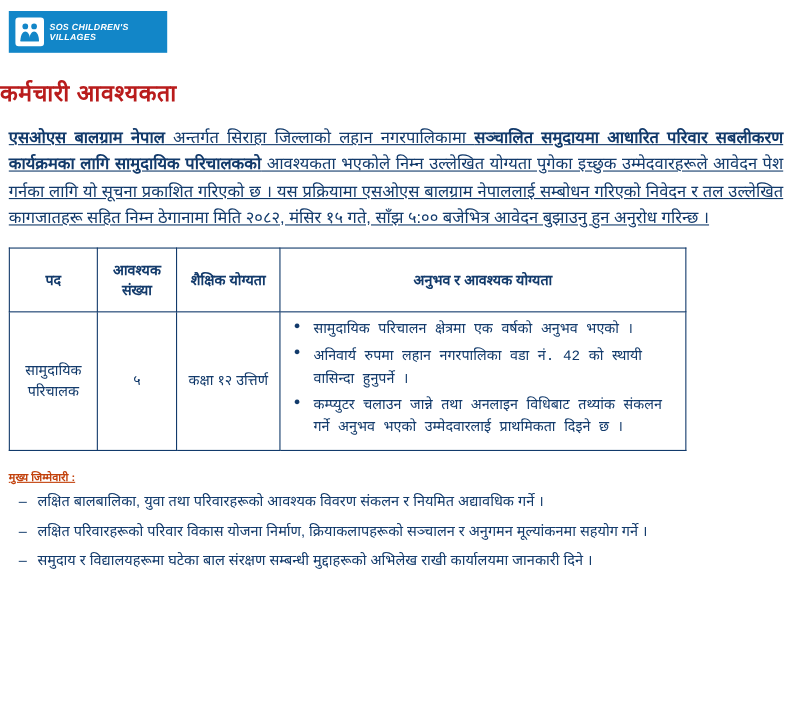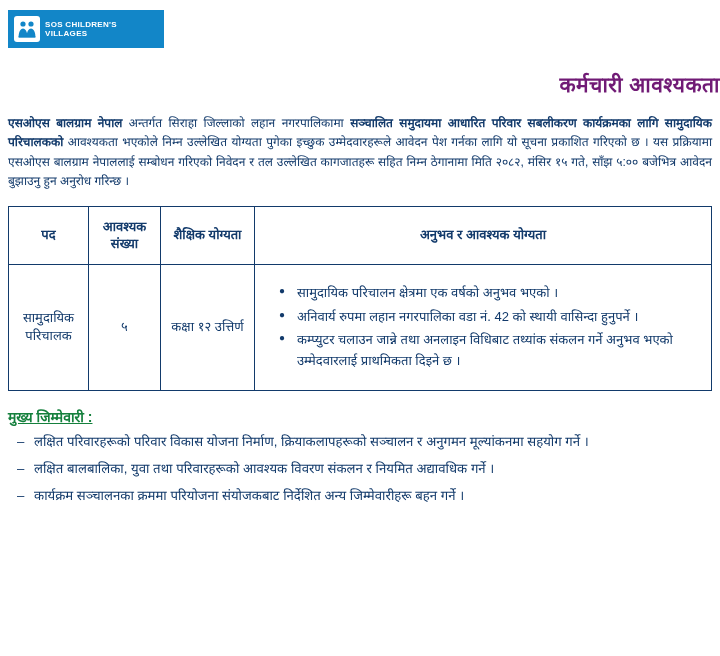--- a/index.html
+++ b/index.html
@@ -13,26 +13,27 @@
     min-height: 656px;
     font-family: "Liberation Sans", sans-serif;
     color: #123a6b;
     position: relative;
     overflow: hidden;
   }
 
   
   .logo-bar {
     margin: 10px 0 18px 8px;
-    width: 156px;
+    width: 144px;
     height: 38px;
     background: #1286c8;
     display: flex;
     align-items: center;
     padding: 0 6px;
+    font-style: italic;
   }
   .logo-mark {
     width: 26px;
     height: 26px;
     background: #ffffff;
     border-radius: 3px;
     display: flex;
     align-items: center;
     justify-content: center;
     flex: 0 0 auto;
@@ -43,41 +44,42 @@
     font-size: 8px;
     font-weight: bold;
     line-height: 1.15;
     letter-spacing: 0.3px;
     margin-left: 5px;
     text-transform: uppercase;
   }
 
   
   .doc-title {
-    text-align: right;
+    text-align: left;
     font-size: 21px;
     font-weight: bold;
-    color: #701a75;
+    color: #b91c1c;
     margin: 22px 0 16px 0;
     letter-spacing: 0.5px;
   }
 
   
   .intro {
     margin: 0 8px 14px 8px;
-    font-size: 12px;
+    font-size: 15px;
     line-height: 1.62;
     color: #123a6b;
     text-align: justify;
+    text-decoration: underline;
   }
   .intro b { font-weight: bold; }
 
   
   table.vacancy {
-    width: 704px;
+    width: 616px;
     margin: 0 8px 0 8px;
     border-collapse: collapse;
     border: 1.3px solid #123a6b;
   }
   table.vacancy th,
   table.vacancy td {
     border: 1.3px solid #123a6b;
     vertical-align: middle;
     padding: 6px 6px;
     color: #123a6b;
@@ -92,23 +94,24 @@
   td.c-post, td.c-num, td.c-edu {
     text-align: center;
     font-size: 13px;
     line-height: 1.45;
   }
   td.c-exp {
     font-size: 13px;
     padding: 10px 10px 10px 4px;
   }
   td.c-exp ul {
-    margin: 12px;
+    margin: 0;
     padding-left: 22px;
     list-style: none;
+    font-family: Liberation Mono, monospace;
   }
   td.c-exp li {
     position: relative;
     line-height: 1.6;
     margin-bottom: 3px;
     padding-left: 2px;
   }
   td.c-exp li::before {
     content: "\25CF";
     position: absolute;
@@ -116,24 +119,24 @@
     top: 0;
     font-size: 10px;
   }
   .col-post { width: 80px; }
   .col-num  { width: 72px; margin-left: 48px; }
   .col-edu  { width: 94px; }
 
   
   .resp-head {
     margin: 16px 8px 6px 8px;
-    font-size: 14px;
+    font-size: 10px;
     font-weight: bold;
     text-decoration: underline;
-    color: #15803d;
+    color: #c2410c;
   }
   ul.resp-list {
     margin: 0 8px;
     padding: 0 0 0 26px;
     list-style: none;
   }
   ul.resp-list li {
     position: relative;
     font-size: 13.2px;
     line-height: 1.52;
@@ -190,16 +193,16 @@
           <li>अनिवार्य रुपमा लहान नगरपालिका वडा नं. 42 को स्थायी वासिन्दा हुनुपर्ने ।</li>
           <li>कम्प्युटर चलाउन जान्ने तथा अनलाइन विधिबाट तथ्यांक संकलन गर्ने अनुभव भएको उम्मेदवारलाई प्राथमिकता दिइने छ ।</li>
         </ul>
       </td>
     </tr>
   </tbody>
 </table>
 
 <div class="resp-head">मुख्य जिम्मेवारी :</div>
 <ul class="resp-list">
+  <li>लक्षित बालबालिका, युवा तथा परिवारहरूको आवश्यक विवरण संकलन र नियमित अद्यावधिक गर्ने ।</li>
   <li>लक्षित परिवारहरूको परिवार विकास योजना निर्माण, क्रियाकलापहरूको सञ्चालन र अनुगमन मूल्यांकनमा सहयोग गर्ने ।</li>
-  <li>लक्षित बालबालिका, युवा तथा परिवारहरूको आवश्यक विवरण संकलन र नियमित अद्यावधिक गर्ने ।</li>
-  <li>कार्यक्रम सञ्चालनका क्रममा परियोजना संयोजकबाट निर्देशित अन्य जिम्मेवारीहरू बहन गर्ने ।</li>
+  <li>समुदाय र विद्यालयहरूमा घटेका बाल संरक्षण सम्बन्धी मुद्दाहरूको अभिलेख राखी कार्यालयमा जानकारी दिने ।</li>
 </ul>
 
 </body></html>

